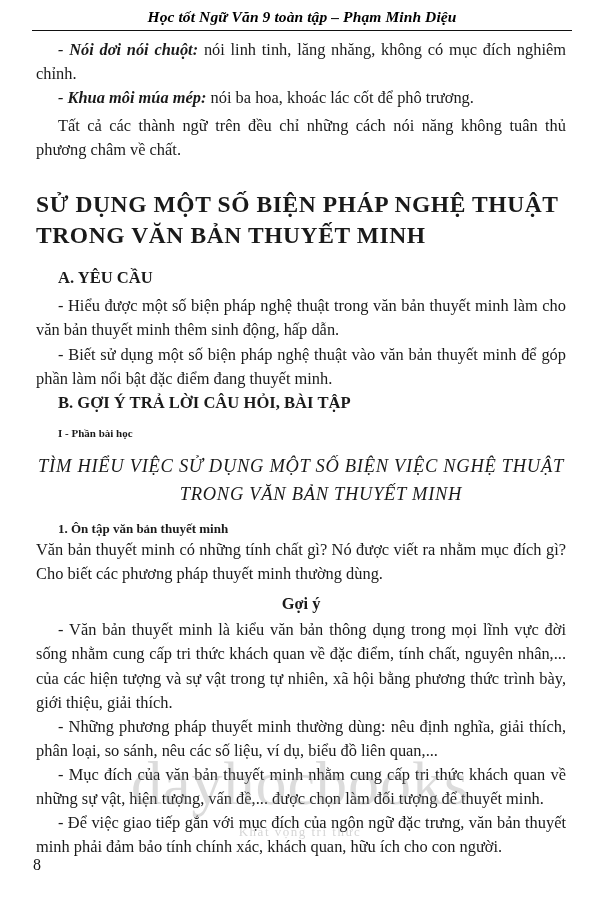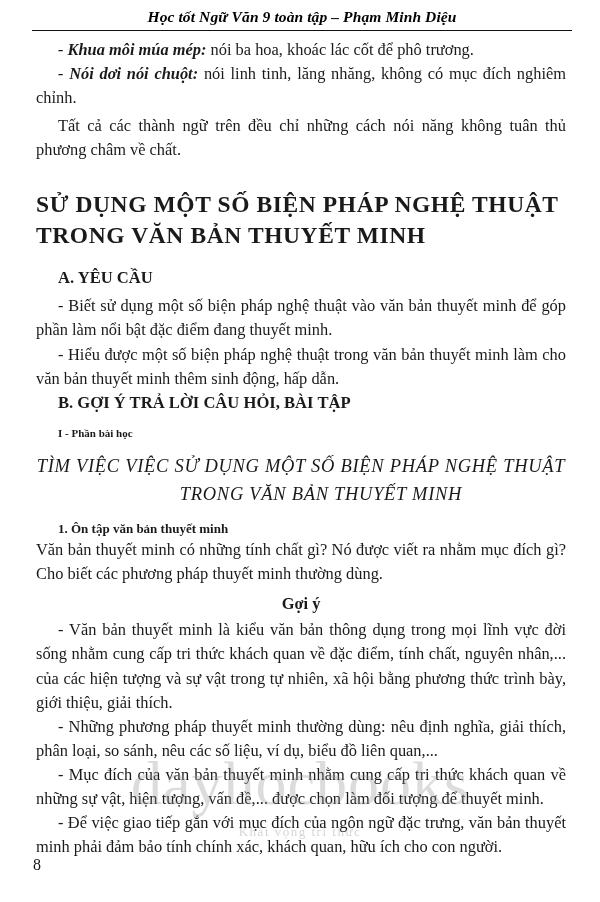--- a/index.html
+++ b/index.html
@@ -159,42 +159,42 @@
 <div class="page">
 
   <div class="header">
     <div class="header-text">Học tốt Ngữ Văn 9 toàn tập – Phạm Minh Diệu</div>
     <div class="header-rule"></div>
   </div>
 
   <div class="content">
 
     <p class="dash-line">
-      <span class="it bold">- Khua môi múa mép:</span><span> nói ba hoa, khoác lác cốt để phô trương.</span>
+      <span class="it bold">- Nói dơi nói chuột:</span><span> nói linh tinh, lăng nhăng, không có mục đích nghiêm chỉnh.</span>
     </p>
     <p class="dash-line">
-      <span class="it bold">- Nói dơi nói chuột:</span><span> nói linh tinh, lăng nhăng, không có mục đích nghiêm chỉnh.</span>
+      <span class="it bold">- Khua môi múa mép:</span><span> nói ba hoa, khoác lác cốt để phô trương.</span>
     </p>
 
     <p class="indent para-gap">Tất cả các thành ngữ trên đều chỉ những cách nói năng không tuân thủ phương châm về chất.</p>
 
     <div class="big-title">
       <span class="l1">SỬ DỤNG MỘT SỐ BIỆN PHÁP NGHỆ THUẬT</span>
       <span class="l2">TRONG VĂN BẢN THUYẾT MINH</span>
     </div>
 
     <p class="sec-head">A. YÊU CẦU</p>
+    <p class="dash-line">- Hiểu được một số biện pháp nghệ thuật trong văn bản thuyết minh làm cho văn bản thuyết minh thêm sinh động, hấp dẫn.</p>
     <p class="dash-line">- Biết sử dụng một số biện pháp nghệ thuật vào văn bản thuyết minh để góp phần làm nổi bật đặc điểm đang thuyết minh.</p>
-    <p class="dash-line">- Hiểu được một số biện pháp nghệ thuật trong văn bản thuyết minh làm cho văn bản thuyết minh thêm sinh động, hấp dẫn.</p>
 
     <p class="sec-head">B. GỢI Ý TRẢ LỜI CÂU HỎI, BÀI TẬP</p>
     <p class="sub-head">I - Phần bài học</p>
 
     <div class="lesson-title">
-      <span class="l1">TÌM VIỆC VIỆC SỬ DỤNG MỘT SỐ BIỆN PHÁP NGHỆ THUẬT</span>
+      <span class="l1">TÌM HIỂU VIỆC SỬ DỤNG MỘT SỐ BIỆN VIỆC NGHỆ THUẬT</span>
       <span class="l2">TRONG VĂN BẢN THUYẾT MINH</span>
     </div>
 
     <p class="numbered">1. Ôn tập văn bản thuyết minh</p>
     <p>Văn bản thuyết minh có những tính chất gì? Nó được viết ra nhằm mục đích gì? Cho biết các phương pháp thuyết minh thường dùng.</p>
 
     <p class="goiy">Gợi ý</p>
 
     <p class="dash-line">- Văn bản thuyết minh là kiểu văn bản thông dụng trong mọi lĩnh vực đời sống nhằm cung cấp tri thức khách quan về đặc điểm, tính chất, nguyên nhân,... của các hiện tượng và sự vật trong tự nhiên, xã hội bằng phương thức trình bày, giới thiệu, giải thích.</p>
     <p class="dash-line">- Những phương pháp thuyết minh thường dùng: nêu định nghĩa, giải thích, phân loại, so sánh, nêu các số liệu, ví dụ, biểu đồ liên quan,...</p>

